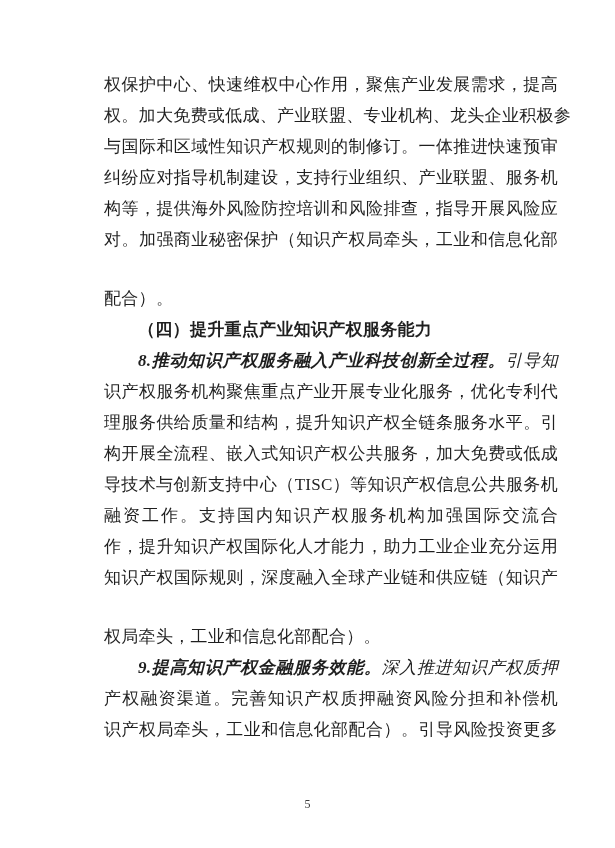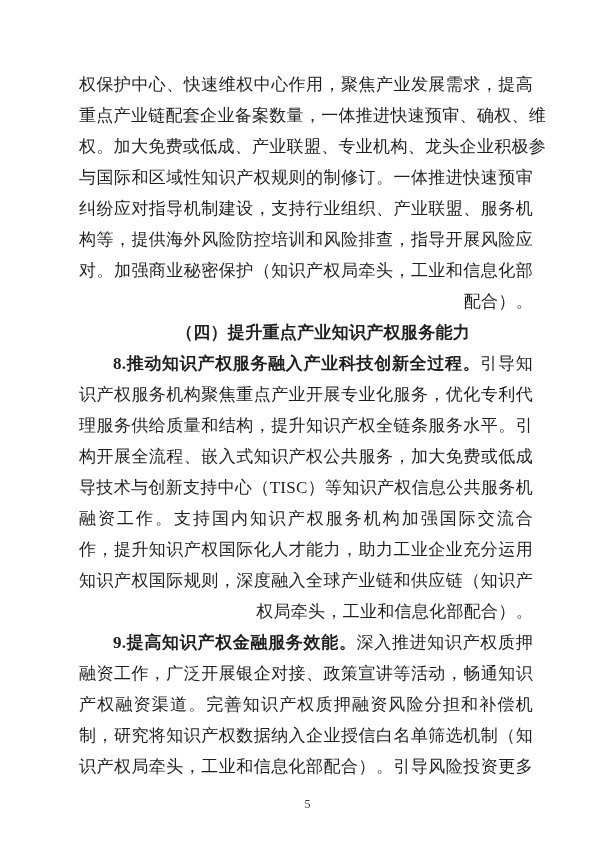--- a/index.html
+++ b/index.html
@@ -14,87 +14,86 @@
   }
   .page {
     position: relative;
     width: 615px;
     height: 848px;
     background: #ffffff;
     overflow: hidden;
   }
   .content {
     position: absolute;
-    left: 79px;
+    left: 104px;
     top: 69px;
     width: 454px;
     color: #1f1f1f;
     font-size: 17px;
   }
   .line {
     height: 31px;
     line-height: 31px;
     white-space: nowrap;
     letter-spacing: 0.3px;
   }
   .line.body {
     text-align: justify;
     text-align-last: justify;
     text-justify: inter-character;
   }
   .line.body-end {
-    text-align: right;
+    text-align: left;
+    margin-top: 28px;
   }
   .line.indent {
     text-indent: 34px;
     text-align: justify;
     text-align-last: justify;
     text-justify: inter-character;
+    font-style: italic;
   }
   .line.heading {
     text-indent: 34px;
     font-weight: 700;
-    text-align: center;
+    text-align: left;
   }
   .bold {
     font-weight: 700;
   }
   .footer {
     position: absolute;
     left: 0;
     top: 797px;
     width: 615px;
     text-align: center;
     font-size: 12px;
     color: #3a3a3a;
   }
 </style>
 </head>
 <body>
 
 <div class="page">
   <div class="content">
       <div class="line body"><span>权保护中心、快速维权中心作用，聚焦产业发展需求，提高</span></div>
-      <div class="line body"><span>重点产业链配套企业备案数量，一体推进快速预审、确权、维</span></div>
       <div class="line body"><span>权。加大免费或低成、产业联盟、专业机构、龙头企业积极参</span></div>
       <div class="line body"><span>与国际和区域性知识产权规则的制修订。一体推进快速预审</span></div>
       <div class="line body"><span>纠纷应对指导机制建设，支持行业组织、产业联盟、服务机</span></div>
       <div class="line body"><span>构等，提供海外风险防控培训和风险排查，指导开展风险应</span></div>
       <div class="line body"><span>对。加强商业秘密保护（知识产权局牵头，工业和信息化部</span></div>
       <div class="line body-end"><span>配合）。</span></div>
       <div class="line heading"><span class="bold">（四）提升重点产业知识产权服务能力</span></div>
       <div class="line indent"><span class="bold">8.推动知识产权服务融入产业科技创新全过程。</span><span>引导知</span></div>
       <div class="line body"><span>识产权服务机构聚焦重点产业开展专业化服务，优化专利代</span></div>
       <div class="line body"><span>理服务供给质量和结构，提升知识产权全链条服务水平。引</span></div>
       <div class="line body"><span>构开展全流程、嵌入式知识产权公共服务，加大免费或低成</span></div>
       <div class="line body"><span>导技术与创新支持中心（TISC）等知识产权信息公共服务机</span></div>
       <div class="line body"><span>融资工作。支持国内知识产权服务机构加强国际交流合</span></div>
       <div class="line body"><span>作，提升知识产权国际化人才能力，助力工业企业充分运用</span></div>
       <div class="line body"><span>知识产权国际规则，深度融入全球产业链和供应链（知识产</span></div>
       <div class="line body-end"><span>权局牵头，工业和信息化部配合）。</span></div>
       <div class="line indent"><span class="bold">9.提高知识产权金融服务效能。</span><span>深入推进知识产权质押</span></div>
-      <div class="line body"><span>融资工作，广泛开展银企对接、政策宣讲等活动，畅通知识</span></div>
       <div class="line body"><span>产权融资渠道。完善知识产权质押融资风险分担和补偿机</span></div>
-      <div class="line body"><span>制，研究将知识产权数据纳入企业授信白名单筛选机制（知</span></div>
       <div class="line body"><span>识产权局牵头，工业和信息化部配合）。引导风险投资更多</span></div>
     </div>
   <div class="footer">5</div>
 </div>
 
 </body></html>

